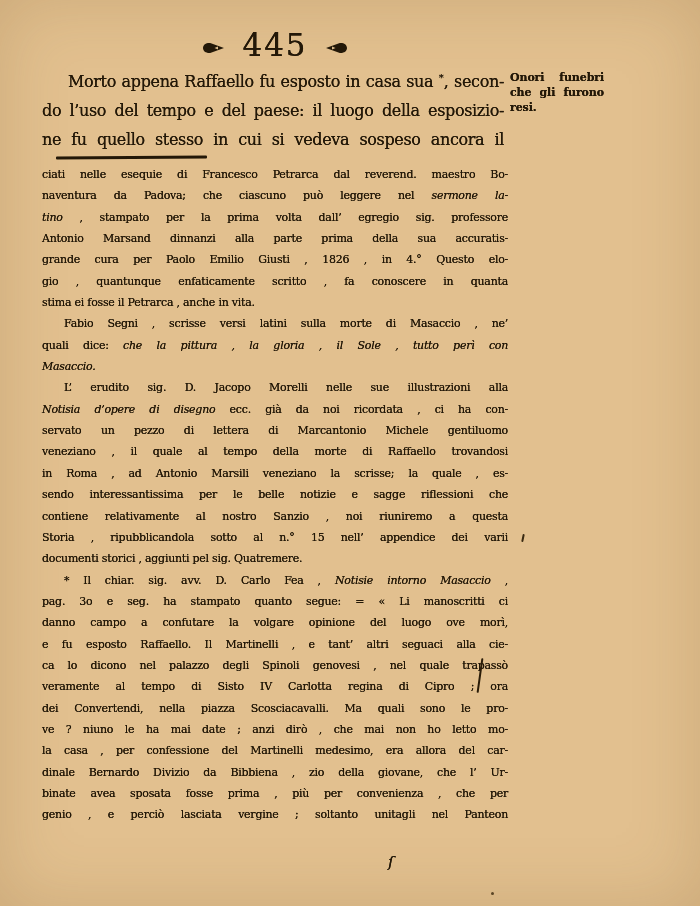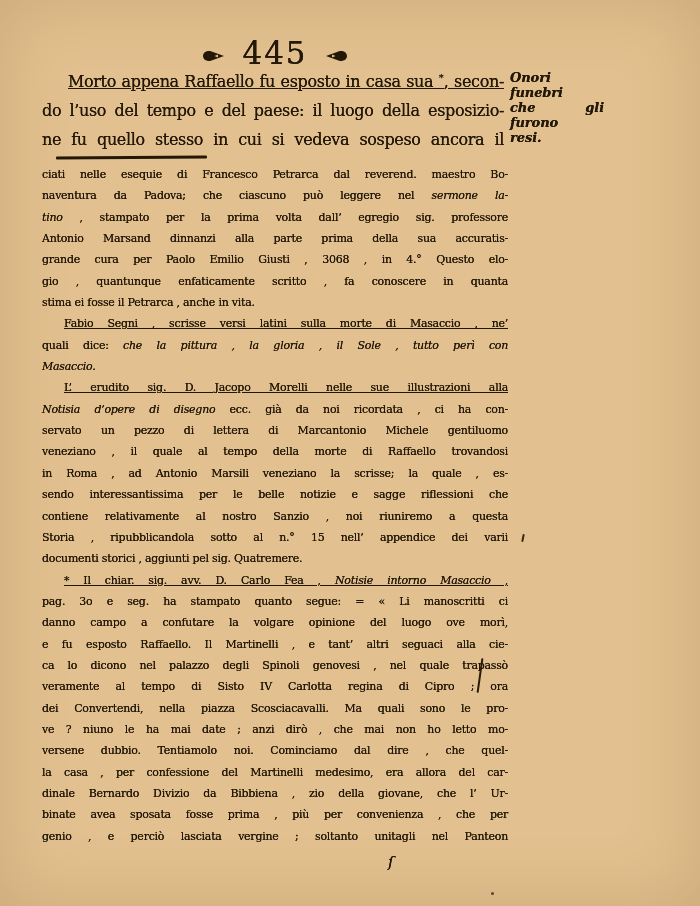--- a/index.html
+++ b/index.html
@@ -7,41 +7,41 @@
     position:relative;
     width:700px;height:906px;
     background:#e2c08f;
     color:#231808;
     font-family:"DejaVu Serif", serif;
     overflow:hidden;
     box-shadow: inset 0 0 70px rgba(115,80,35,.20);
     text-shadow: 0 0 .35px currentColor;
   }
   .header{
-    position:absolute;top:36px;left:42px;width:466px;
+    position:absolute;top:28px;left:42px;width:466px;
     text-align:center;white-space:nowrap;
   }
   .page-number{
     font-size:31px;letter-spacing:2px;line-height:34px;
     display:inline-block;vertical-align:middle;
   }
   .fleuron{display:inline-block;vertical-align:middle;margin:6px 12px 0 12px;}
   .fleuron svg{display:block;}
   .flip{transform:scaleX(-1);}
   .main-text{
     position:absolute;top:63px;left:42px;width:462px;
     font-size:16px;line-height:29px;letter-spacing:-0.35px;
   }
   .margin-note{
     position:absolute;top:70px;left:510px;width:94px;
-    font-size:13px;font-weight:bold;line-height:15px;letter-spacing:-0.1px;font-style:italic;
+    font-size:11px;font-weight:bold;line-height:15px;letter-spacing:-0.1px;
   }
   .line{text-align:justify;text-align-last:justify;}
   .line.nojust{text-align-last:left;}
-  .line.indent{text-indent:26px;text-decoration:underline;}
+  .line.indent{text-indent:26px;}
   .footnote .line.indent{text-indent:22px;}
   .rule{
     position:absolute;top:156px;left:56px;width:151px;height:2.5px;
     background:#231808;transform:rotate(-0.4deg);border-radius:1px;
   }
   .footnote{
     position:absolute;top:164px;left:42px;width:466px;
     font-size:11px;line-height:21.35px;letter-spacing:-0.25px;
   }
   .it{font-style:italic;margin-top:40px;}
@@ -94,21 +94,21 @@
       <div class="line nojust"><span>resi.</span></div>
     </div>
 
   <div class="rule"></div>
 
   <div class="footnote">
       <div class="line"><span>ciati nelle esequie di Francesco Petrarca dal reverend. maestro Bo-</span></div>
       <div class="line"><span>naventura da Padova; che ciascuno può leggere nel </span><span class="it">sermone la-</span></div>
       <div class="line"><span class="it">tino</span><span> , stampato per la prima volta dall’ egregio sig. professore</span></div>
       <div class="line"><span>Antonio Marsand dinnanzi alla parte prima della sua accuratis-</span></div>
-      <div class="line"><span>grande cura per Paolo Emilio Giusti , 3068 , in 4.° Questo elo-</span></div>
+      <div class="line"><span>grande cura per Paolo Emilio Giusti , 1826 , in 4.° Questo elo-</span></div>
       <div class="line"><span>gio , quantunque enfaticamente scritto , fa conoscere in quanta</span></div>
       <div class="line nojust"><span>stima ei fosse il Petrarca , anche in vita.</span></div>
       <div class="line indent"><span>Fabio Segni , scrisse versi latini sulla morte di Masaccio , ne’</span></div>
       <div class="line"><span>quali dice: </span><span class="it">che la pittura , la gloria , il Sole , tutto perì con</span></div>
       <div class="line nojust"><span class="it">Masaccio.</span></div>
       <div class="line indent"><span>L’ erudito sig. D. Jacopo Morelli nelle sue illustrazioni alla</span></div>
       <div class="line"><span class="it">Notisia d’opere di disegno</span><span> ecc. già da noi ricordata , ci ha con-</span></div>
       <div class="line"><span>servato un pezzo di lettera di Marcantonio Michele gentiluomo</span></div>
       <div class="line"><span>veneziano , il quale al tempo della morte di Raffaello trovandosi</span></div>
       <div class="line"><span>in Roma , ad Antonio Marsili veneziano la scrisse; la quale , es-</span></div>
@@ -117,21 +117,20 @@
       <div class="line"><span>Storia , ripubblicandola sotto al n.° 15 nell’ appendice dei varii</span></div>
       <div class="line nojust"><span>documenti storici , aggiunti pel sig. Quatremere.</span></div>
       <div class="line indent"><span>* Il chiar. sig. avv. D. Carlo Fea , </span><span class="it">Notisie intorno Masaccio</span><span> ,</span></div>
       <div class="line"><span>pag. 3o e seg. ha stampato quanto segue: = « Li manoscritti ci</span></div>
       <div class="line"><span>danno campo a confutare la volgare opinione del luogo ove morì,</span></div>
       <div class="line"><span>e fu esposto Raffaello. Il Martinelli , e tant’ altri seguaci alla cie-</span></div>
       <div class="line"><span>ca lo dicono nel palazzo degli Spinoli genovesi , nel quale trapassò</span></div>
       <div class="line"><span>veramente al tempo di Sisto IV Carlotta regina di Cipro ; ora</span></div>
       <div class="line"><span>dei Convertendi, nella piazza Scosciacavalli. Ma quali sono le pro-</span></div>
       <div class="line"><span>ve ? niuno le ha mai date ; anzi dirò , che mai non ho letto mo-</span></div>
-      <div class="line"><span>versene dubbio. Tentiamolo noi. Cominciamo dal dire , che quel-</span></div>
       <div class="line"><span>la casa , per confessione del Martinelli medesimo, era allora del car-</span></div>
       <div class="line"><span>dinale Bernardo Divizio da Bibbiena , zio della giovane, che l’ Ur-</span></div>
       <div class="line"><span>binate avea sposata fosse prima , più per convenienza , che per</span></div>
       <div class="line"><span>genio , e perciò lasciata vergine ; soltanto unitagli nel Panteon</span></div>
     </div>
 
   <div class="artifact-stroke"></div>
   <div class="artifact-tick"></div>
   <div class="catchword">ſ</div>
   <div class="artifact-dot"></div>

